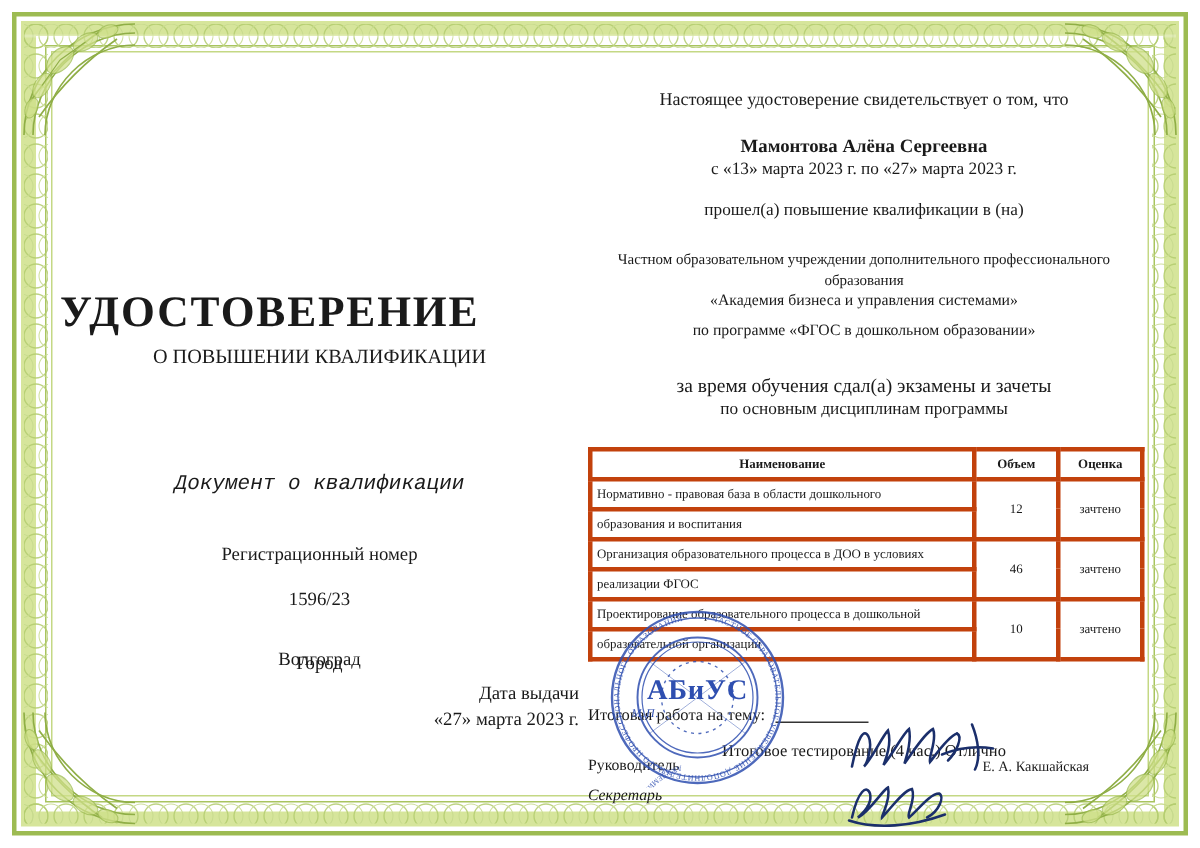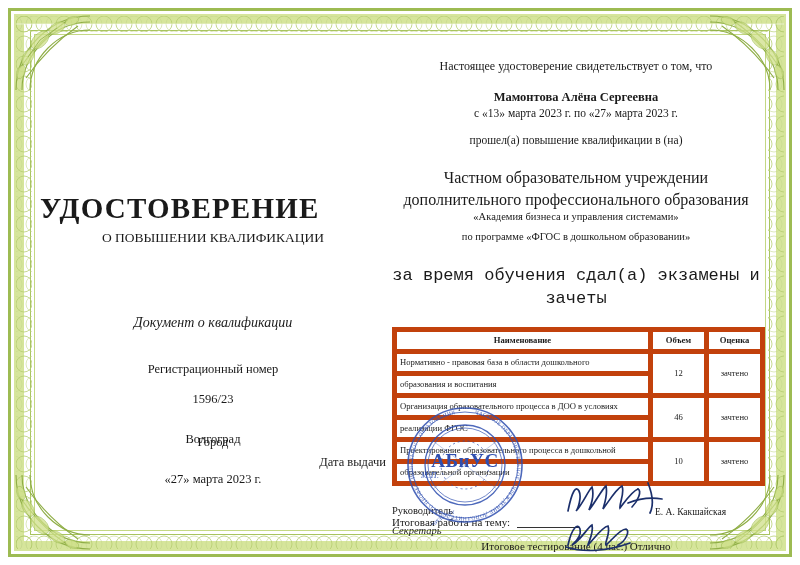--- a/index.html
+++ b/index.html
@@ -102,20 +102,21 @@
     font-size: 13.5px;
     text-align: center;
   }
   .doc-kind {
     position: absolute;
     left: 0; top: 275px;
     width: 346px;
     font-size: 14px;
     font-style: italic;
     text-align: center;
+    font-family: Liberation Mono, monospace;
   }
   .reg-label {
     position: absolute;
     left: 0; top: 322px;
     width: 346px;
     font-size: 12.5px;
     text-align: center;
   }
   .reg-value {
     position: absolute;
@@ -143,54 +144,54 @@
     left: 0; top: 415px;
     width: 346px;
     font-size: 12.5px;
     text-align: right;
   }
   .date-value {
     position: absolute;
     left: 0; top: 432px;
     width: 346px;
     font-size: 12.5px;
-    text-align: center;
+    text-align: right;
   }
 
   
   .r-line {
     text-align: center;
     font-size: 11.5px;
     line-height: 1.35;
   }
   .r-attests { margin-top: 18px; font-size: 12px; }
   .r-name {
     margin-top: 15px;
     font-size: 12.5px;
     font-weight: bold;
   }
   .r-period { margin-top: 0; font-size: 11.5px; }
   .r-passed { margin-top: 11px; font-size: 11.5px; }
-  .r-org1 { margin-top: 19px; font-size: 16px; text-align: center; }
+  .r-org1 { margin-top: 19px; font-size: 10px; text-align: center; }
   .r-org2 { font-size: 10.5px; }
   .r-prog { margin-top: 6px; font-size: 10.5px; }
   .r-hours { font-size: 10.5px; }
-  .r-exam { margin-top: 20px; font-size: 17px; font-family: Liberation Mono, monospace; }
+  .r-exam { margin-top: 20px; font-size: 13px; }
   .r-exam2 { font-size: 11.5px; }
 
   
   table.subjects {
     margin-top: 16px;
     border-collapse: collapse;
     width: 368px;
     font-size: 8.6px;
     table-layout: fixed;
   }
   table.subjects th, table.subjects td {
-    border: 5px solid #c2410c;
+    border: 3px solid #c2410c;
     padding: 2px 3px;
     height: 13px;
     vertical-align: middle;
   }
   table.subjects th {
     text-align: center;
     font-weight: bold;
     font-size: 8.6px;
   }
   table.subjects td.name { text-align: left; }
@@ -399,20 +400,21 @@
 
     <div class="right-col">
       <div class="r-line r-attests">Настоящее удостоверение свидетельствует о том, что</div>
       <div class="r-line r-name">Мамонтова Алёна Сергеевна</div>
       <div class="r-line r-period">с «13» марта 2023 г. по «27» марта 2023 г.</div>
       <div class="r-line r-passed">прошел(а) повышение квалификации в (на)</div>
       <div class="r-line r-org1">Частном образовательном учреждении дополнительного профессионального образования</div>
       <div class="r-line r-org2">«Академия бизнеса и управления системами»</div>
       <div class="r-line r-prog">по программе «ФГОС в дошкольном образовании»</div>
       <div class="r-line r-exam">за время обучения сдал(а) экзамены и зачеты</div>
+      <div class="r-line r-exam2">по основным дисциплинам программы</div>
 
       <table class="subjects">
         <colgroup>
           <col class="c-name">
             <col class="c-vol">
             <col class="c-mark">
         </colgroup>
         <thead>
           <tr>
             <th>Наименование</th>

